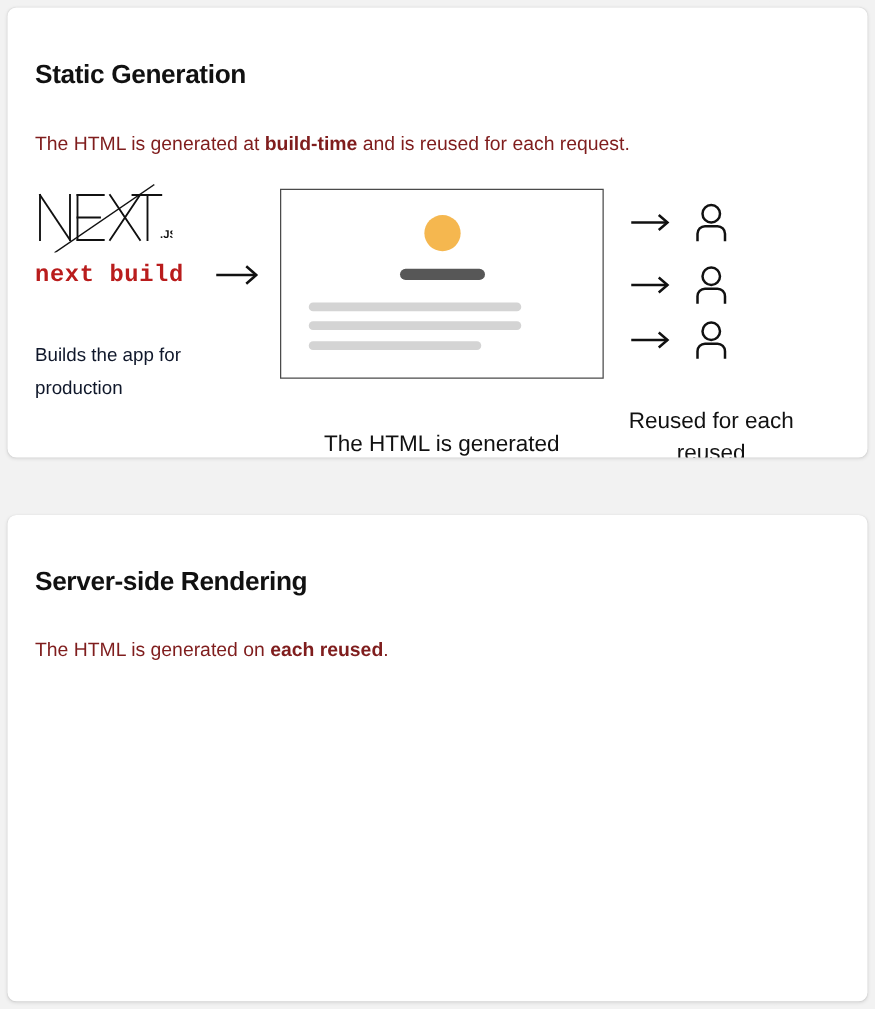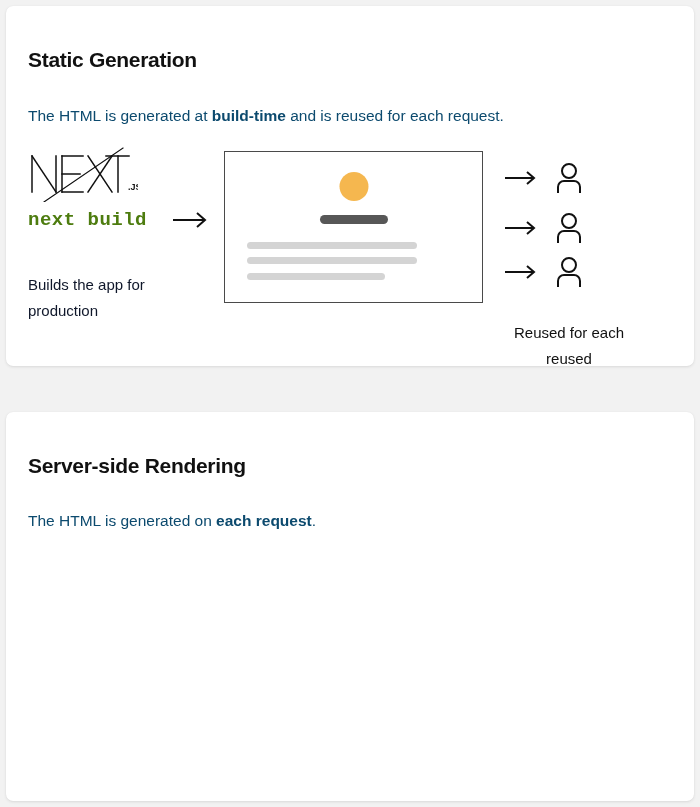--- a/index.html
+++ b/index.html
@@ -45,21 +45,21 @@
     color: #111111;
     white-space: nowrap;
   }
   .panel-static .panel-title { top: 25px; }
   .panel-ssr .panel-title { top: 25px; text-align: center; }
 
   .panel-sub {
     position: absolute;
     left: 22px;
     font-size: 15.5px;
-    color: #0c4a6e;
+    color: #7f1d1d;
     white-space: nowrap;
   }
   .panel-static .panel-sub { top: 85px; }
   .panel-ssr .panel-sub { top: 84px; }
   .panel-sub b { font-weight: bold; }
 
   
   .nextlogo {
     position: relative;
     display: inline-block;
@@ -75,21 +75,21 @@
   }
   .sg-cmd {
     position: absolute;
     left: 22px;
     top: 203px;
     font-family: "Liberation Mono", "DejaVu Sans Mono", monospace;
     font-size: 19px;
     font-weight: bold;
     letter-spacing: 0.5px;
     white-space: nowrap;
-    color: #4d7c0f;
+    color: #b91c1c;
   }
   .sg-arrow-inline {
     position: absolute;
     left: 165px;
     top: 202px;
   }
   .sg-desc {
     position: absolute;
     left: 22px;
     top: 251px;
@@ -129,21 +129,21 @@
   }
 
   .mock-big .dot   { left: 50%; transform: translateX(-50%); top: 20px; width: 29px; height: 29px; }
   .mock-big .b1    { left: 50%; transform: translateX(-50%); top: 63px; width: 68px; height: 9px; }
   .mock-big .l1    { left: 22px; top: 90px; width: 170px; height: 7px; }
   .mock-big .l2    { left: 22px; top: 105px; width: 170px; height: 7px; }
   .mock-big .l3    { left: 22px; top: 121px; width: 138px; height: 7px; }
 
   .caption {
     position: absolute;
-    font-size: 15px;
+    font-size: 18px;
     line-height: 26px;
     color: #111111;
     text-align: center;
   }
   .cap-html-big { left: 218px; top: 318px; width: 259px; }
   .cap-reused   { left: 488px; top: 299px; width: 150px; }
 
   
   .user-row {
     position: absolute;
@@ -212,20 +212,21 @@
     <p class="sg-desc">Builds the app for production</p>
 
     <div class="mock mock-big">
       <span class="dot"></span>
       <span class="bar-dark b1"></span>
       <span class="bar-light l1"></span>
       <span class="bar-light l2"></span>
       <span class="bar-light l3"></span>
     </div>
 
+    <p class="caption cap-html-big">The HTML is generated</p>
 
     <div class="user-row ur1">
       <span class="arrow">
         <svg width="36" height="20" viewBox="0 0 36 20">
           <g class="stroke-dark" stroke-width="2">
             <path d="M1 10 L30 10"></path>
             <path d="M23 4 L30 10 L23 16"></path>
           </g>
         </svg>
       </span>
@@ -281,21 +282,21 @@
       <span>Reused for each</span><br>
       <span>reused</span>
     </p>
 
   </section>
 
   <section class="panel panel-ssr">
 
     <h2 class="panel-title">Server-side Rendering</h2>
 
-    <p class="panel-sub"><span>The HTML is generated on </span><b>each request</b><span>.</span></p>
+    <p class="panel-sub"><span>The HTML is generated on </span><b>each reused</b><span>.</span></p>
 
     <div class="ssr-group ssr-g1">
 
       
 
       
 
       
 
       

